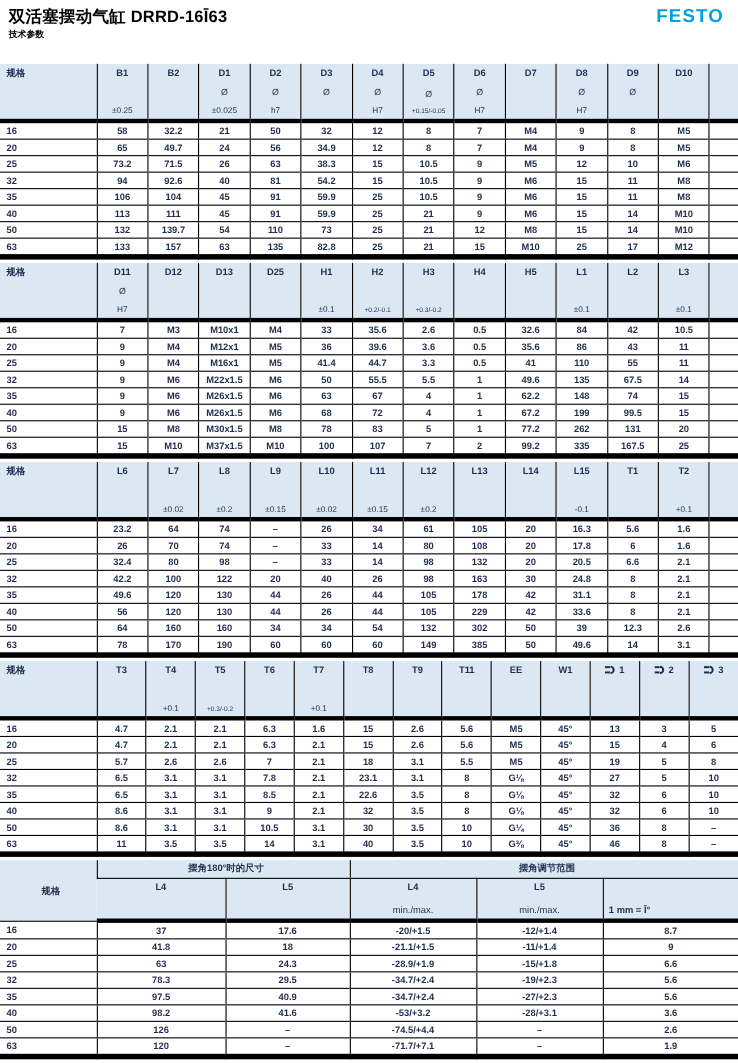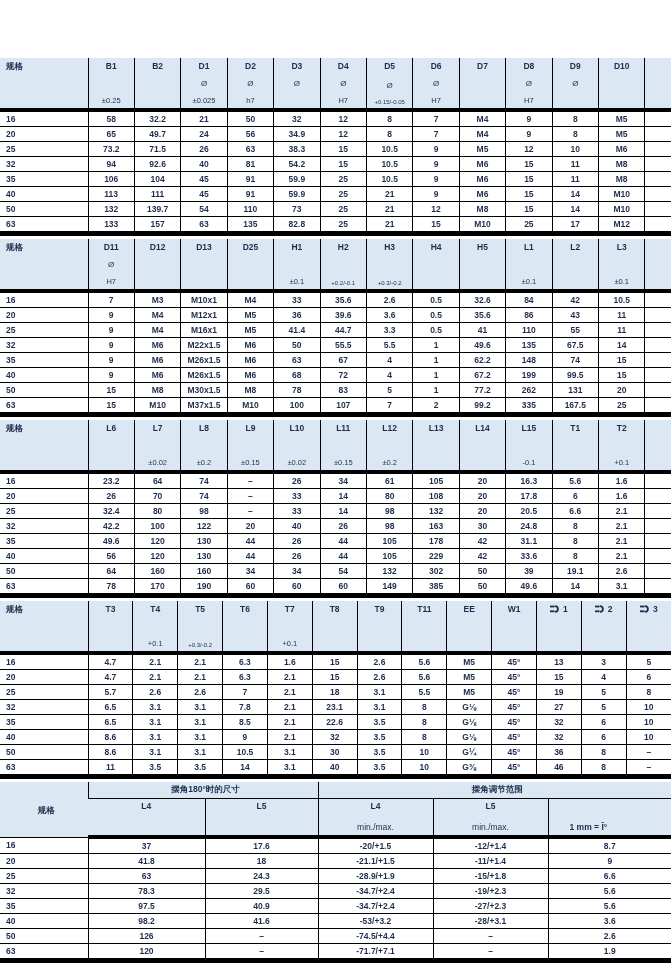--- a/index.html
+++ b/index.html
@@ -31,27 +31,35 @@
   .cn{font-size:8.5px;font-weight:bold;display:flex;align-items:center;gap:2px;}
   .cd{font-size:8px;}
   .ct{font-size:7.5px;}
   .ct.small{font-size:6px;}
   
   .t5 thead tr.grp th{height:16px;border-bottom:1px solid var(--line);text-align:center;vertical-align:middle;padding-left:5px;font-size:8.5px;font-weight:bold;}
   .t5 thead tr.sub th{height:36px;border-bottom:4px solid var(--line);}
   .t5 th.spec5{border-bottom:4px solid var(--line);vertical-align:top;padding-top:3px;font-size:8.5px;font-weight:bold;}
   .sw{display:flex;flex-direction:column;justify-content:space-between;align-items:center;height:36px;box-sizing:border-box;padding:2px 0 3px 0;font-size:8.5px;}
   .sw .nm{font-weight:bold;}
-  .sw.bl{justify-content:flex-end;align-items:flex-start;padding-left:21px;}
+  .sw.bl{justify-content:flex-end;align-items:flex-start;padding-left:5px;}
   .wrench-ic{display:inline-block;line-height:0;}
 </style>
 </head>
 <body>
 
 <div class="page">
+  <div class="masthead">
+    <div class="title">
+      <span>双活塞摆动气缸</span>
+      <span>DRRD-16Ī63</span>
+    </div>
+    <div class="subtitle">技术参数</div>
+    <div class="logo">FESTO</div>
+  </div>
   <div class="tables">
     <div class="tblock">
         <table>
           <colgroup>
             <col style="width: 88px;">
             <col style="width: 46.4167px;">
             <col style="width: 46.4167px;">
             <col style="width: 46.4167px;">
             <col style="width: 46.4167px;">
             <col style="width: 46.4167px;">
@@ -754,21 +762,21 @@
               <td>64</td>
               <td>160</td>
               <td>160</td>
               <td>34</td>
               <td>34</td>
               <td>54</td>
               <td>132</td>
               <td>302</td>
               <td>50</td>
               <td>39</td>
-              <td>19.1</td>
+              <td>12.3</td>
               <td>2.6</td>
               <td></td>
             </tr>
             <tr>
               <td class="spec">63</td>
               <td>78</td>
               <td>170</td>
               <td>190</td>
               <td>60</td>
               <td>60</td>

